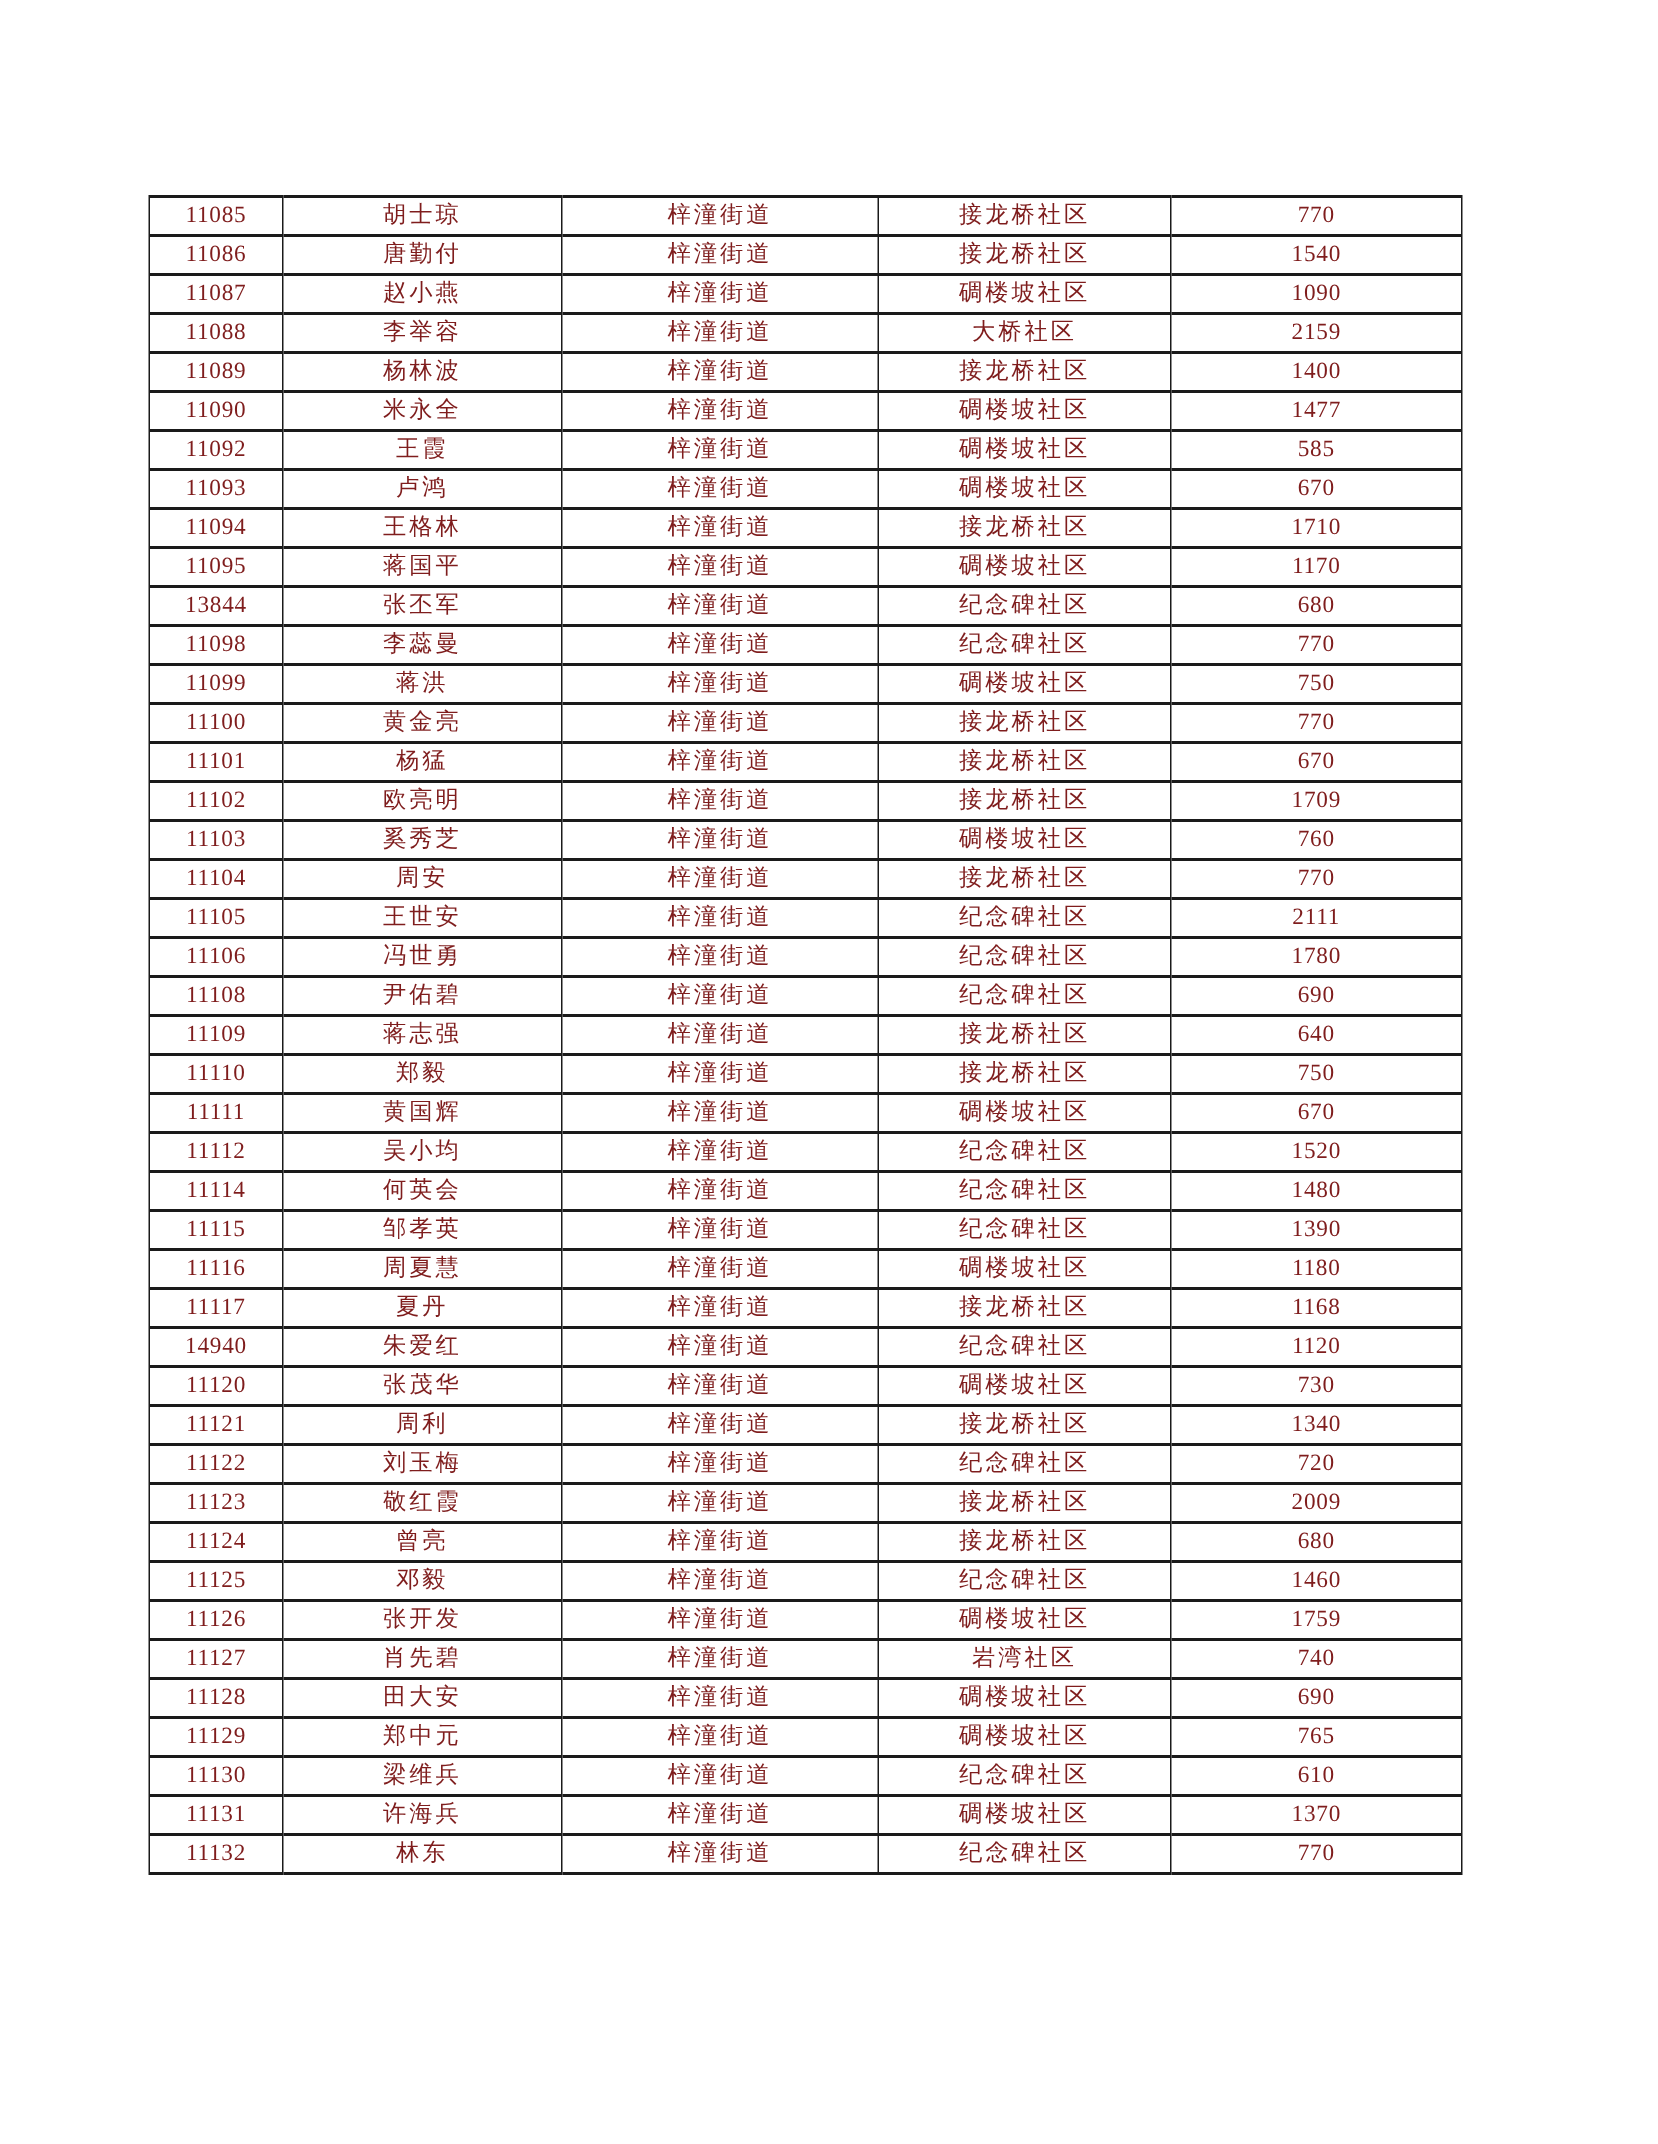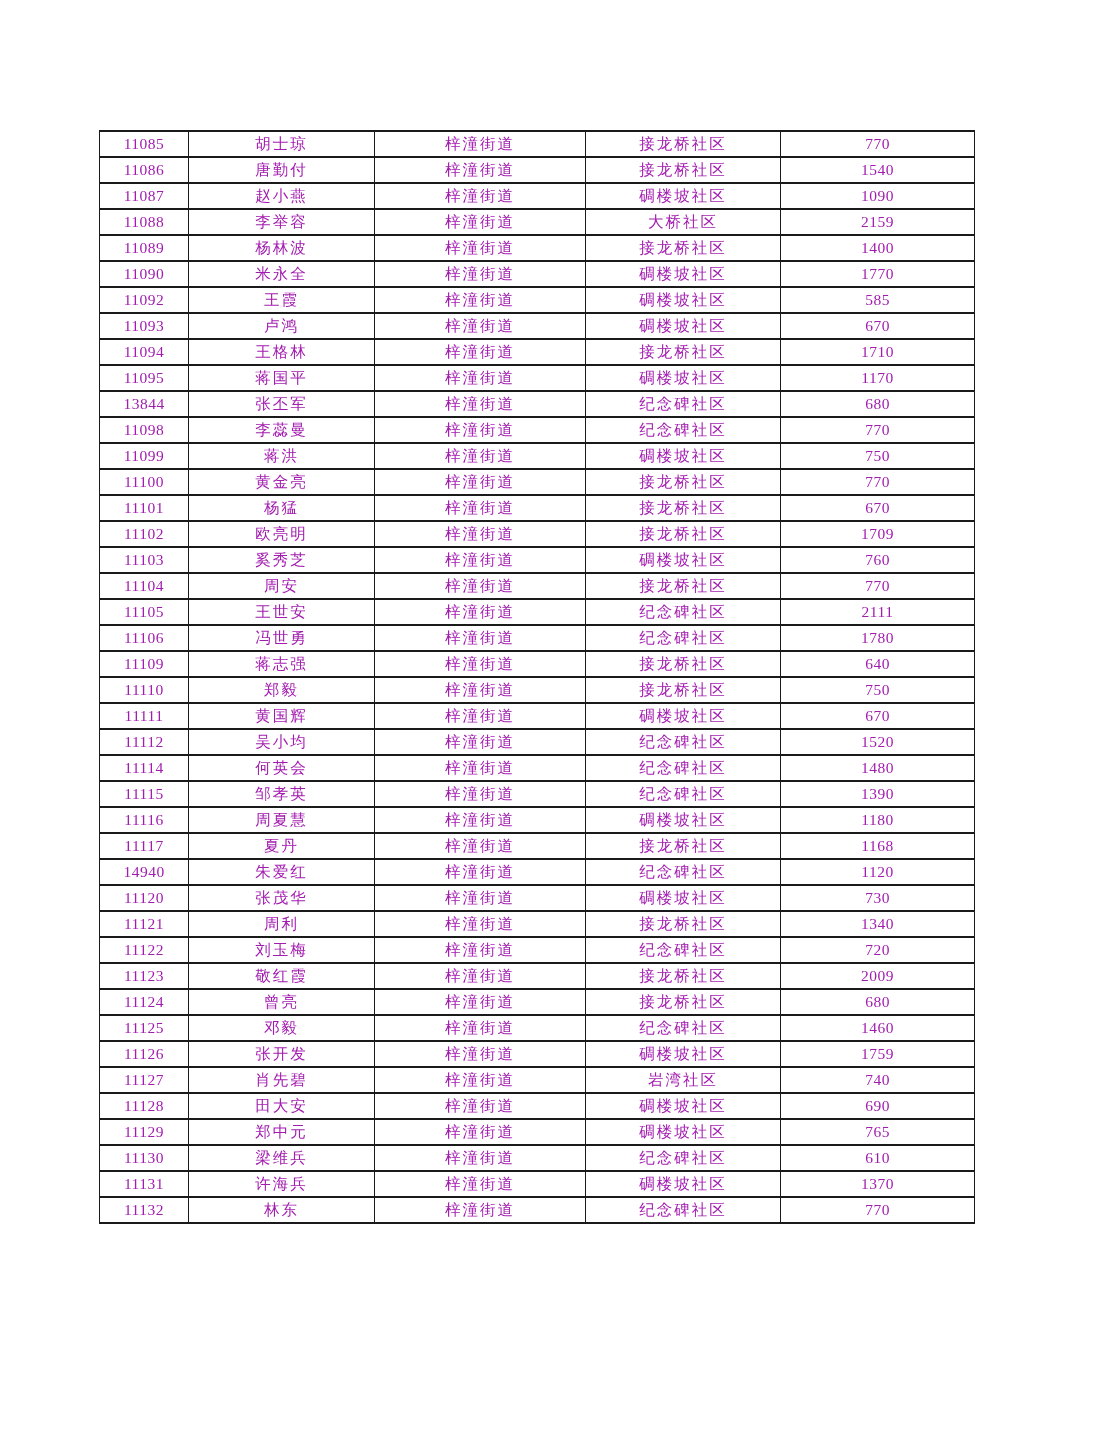--- a/index.html
+++ b/index.html
@@ -6,21 +6,21 @@
     margin: 0;
     padding: 0;
     background: #ffffff;
   }
   .page {
     position: relative;
     width: 1105px;
     height: 1429px;
     background: #ffffff;
     font-family: "Liberation Serif", "DejaVu Serif", serif;
-    color: #a21caf;
+    color: #7f1d1d;
     overflow: hidden;
   }
   table.roster {
     position: absolute;
     left: 99px;
     top: 130px;
     width: 875px;
     border-collapse: collapse;
     table-layout: fixed;
   }
@@ -91,21 +91,21 @@
           <td class="cjk">杨林波</td>
           <td class="cjk">梓潼街道</td>
           <td class="cjk">接龙桥社区</td>
           <td class="num">1400</td>
         </tr>
         <tr>
           <td class="num">11090</td>
           <td class="cjk">米永全</td>
           <td class="cjk">梓潼街道</td>
           <td class="cjk">碉楼坡社区</td>
-          <td class="num">1770</td>
+          <td class="num">1477</td>
         </tr>
         <tr>
           <td class="num">11092</td>
           <td class="cjk">王霞</td>
           <td class="cjk">梓潼街道</td>
           <td class="cjk">碉楼坡社区</td>
           <td class="num">585</td>
         </tr>
         <tr>
           <td class="num">11093</td>
@@ -190,20 +190,27 @@
           <td class="cjk">梓潼街道</td>
           <td class="cjk">纪念碑社区</td>
           <td class="num">2111</td>
         </tr>
         <tr>
           <td class="num">11106</td>
           <td class="cjk">冯世勇</td>
           <td class="cjk">梓潼街道</td>
           <td class="cjk">纪念碑社区</td>
           <td class="num">1780</td>
+        </tr>
+        <tr>
+          <td class="num">11108</td>
+          <td class="cjk">尹佑碧</td>
+          <td class="cjk">梓潼街道</td>
+          <td class="cjk">纪念碑社区</td>
+          <td class="num">690</td>
         </tr>
         <tr>
           <td class="num">11109</td>
           <td class="cjk">蒋志强</td>
           <td class="cjk">梓潼街道</td>
           <td class="cjk">接龙桥社区</td>
           <td class="num">640</td>
         </tr>
         <tr>
           <td class="num">11110</td>

